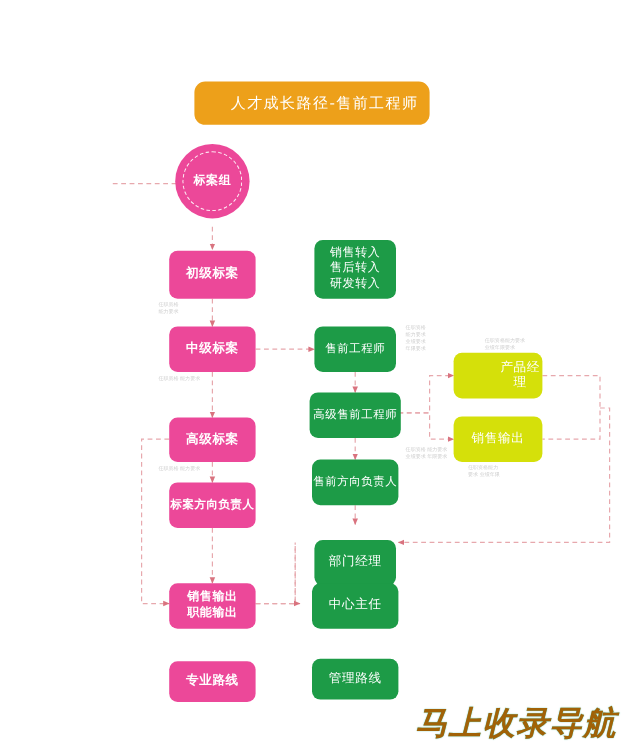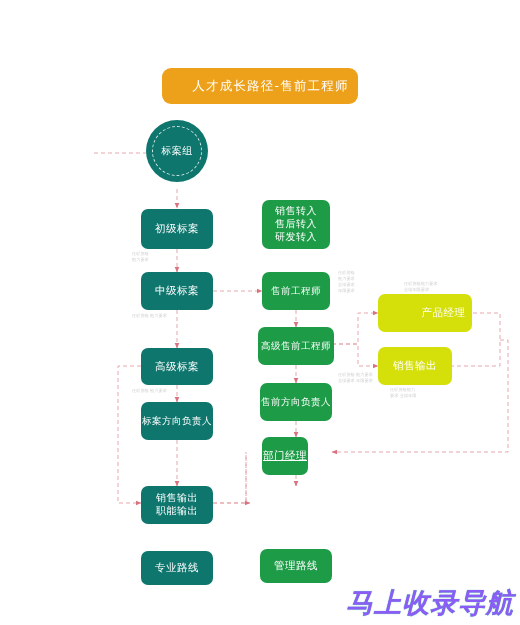--- a/index.html
+++ b/index.html
@@ -38,21 +38,21 @@
     color: #ffffff;
     line-height: 1.28;
     white-space: pre-line;
     letter-spacing: .5px;
   }
 
   .box {
     border-radius: 7px;
   }
 
-  .orange  { background: #0f766e; }
+  .orange  { background: #ec4899; font-weight: bold; }
   .green   { background: #1d9b47; }
   .lime    { background: #d5e00a; }
 
   .title-bar {
     border-radius: 9px;
     background: #eda01a;
     font-size: 12.5px;
     letter-spacing: 1.2px;
   }
 
@@ -89,21 +89,21 @@
   }
 
   
   #watermark {
     position: absolute;
     right: 6px;
     bottom: 4px;
     font-size: 27px;
     font-weight: bold;
     font-style: italic;
-    color: #8b5cf6;
+    color: #a16207;
     letter-spacing: 1px;
     font-family: "DejaVu Sans", "Liberation Sans", sans-serif;
     text-shadow: 0 0 1px #35b89a;
   }
 </style>
 </head>
 <body>
 
 <div id="canvas">
 
@@ -203,30 +203,33 @@
   </div>
 
   <div class="node box green" style="left:258px; top:327px; width:76px; height:38px;">
     <span class="box-label small">高级售前工程师</span>
   </div>
 
   <div class="node box green" style="left:260px; top:383px; width:72px; height:38px;">
     <span class="box-label small">售前方向负责人</span>
   </div>
 
-  <div class="node box green" style="left:262px; top:437px; width:46px; height:38px;text-decoration:underline;">
+  <div class="node box green" style="left:262px; top:450px; width:68px; height:38px;">
     <span class="box-label">部门经理</span>
   </div>
 
+  <div class="node box green" style="left:260px; top:486px; width:72px; height:38px;">
+    <span class="box-label">中心主任</span>
+  </div>
 
   <div class="node box green" style="left:260px; top:549px; width:72px; height:34px;">
     <span class="box-label">管理路线</span>
   </div>
 
-  <div class="node box lime" style="left:378px; top:294px; width:94px; height:38px;padding-left:37px;">
+  <div class="node box lime" style="left:378px; top:294px; width:74px; height:38px;padding-left:37px;">
     <span class="box-label">产品经理</span>
   </div>
 
   <div class="node box lime" style="left:378px; top:347px; width:74px; height:38px;">
     <span class="box-label">销售输出</span>
   </div>
 
   <div class="note" style="left:132px; top:251px;">任职资格
 能力要求</div>
   <div class="note" style="left:132px; top:313px;">任职资格 能力要求</div>

